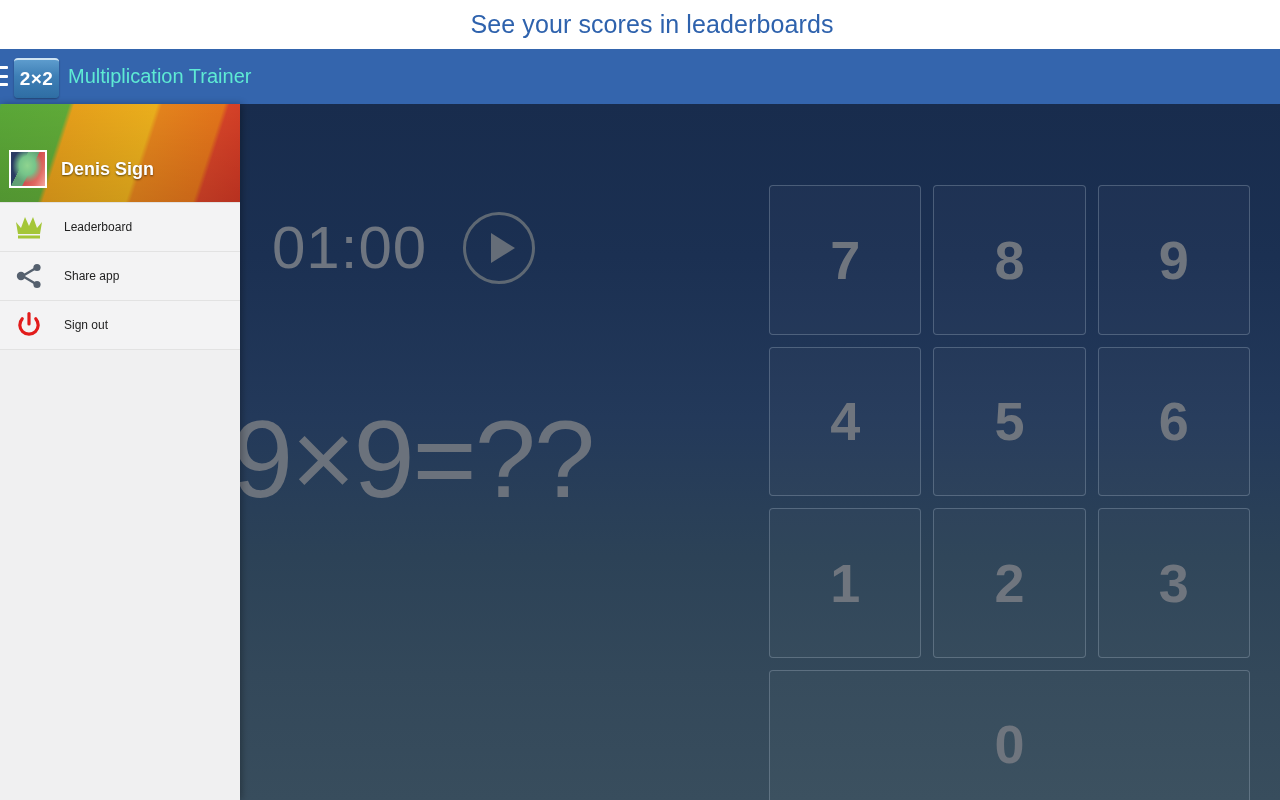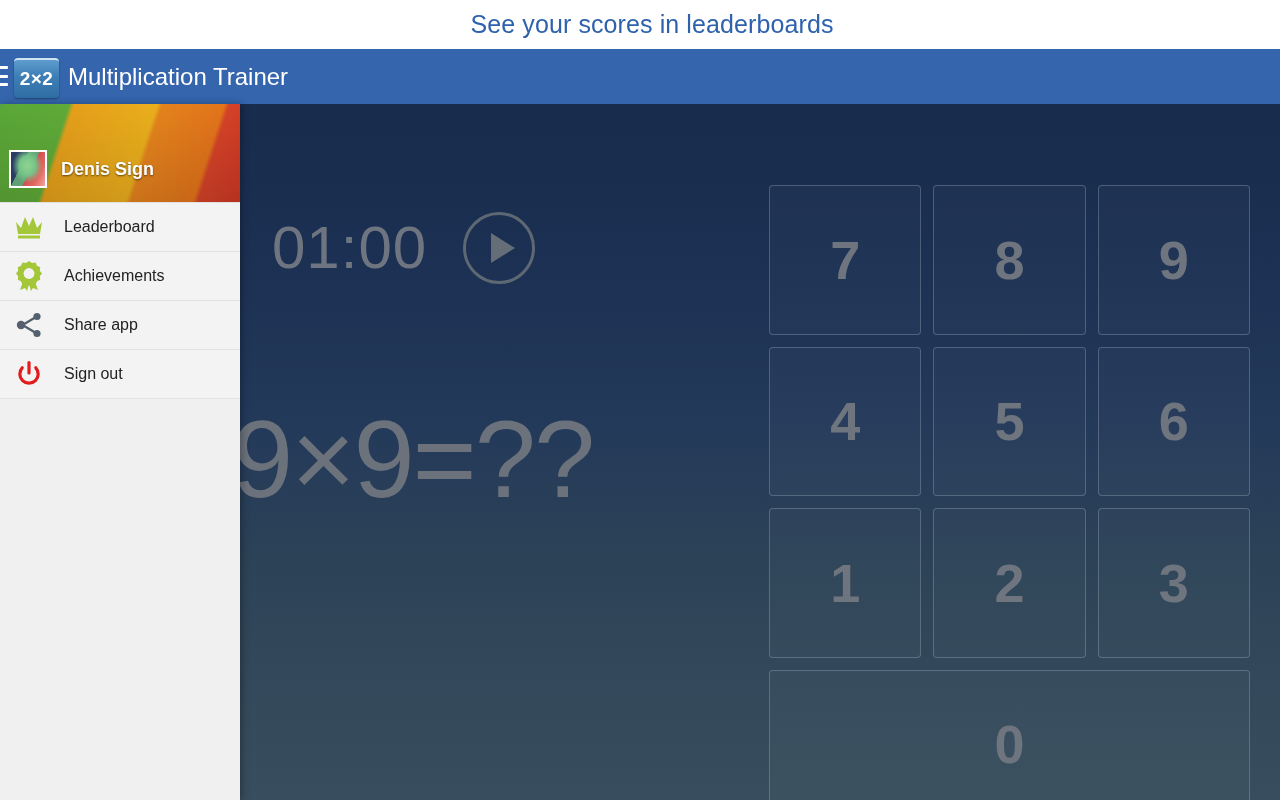--- a/index.html
+++ b/index.html
@@ -87,22 +87,22 @@
     letter-spacing: 0.5px;
   }
 
   .app-title {
     position: absolute;
     left: 68px;
     top: 0;
     height: 55px;
     display: flex;
     align-items: center;
-    color: #ffffff;
-    font-size: 24px;
+    color: #5eead4;
+    font-size: 20px;
     font-weight: 400;
   }
 
   
   .game-surface {
     position: absolute;
     left: 0; top: 104px;
     width: 1280px;
     height: 696px;
     background: linear-gradient(180deg,
@@ -272,21 +272,21 @@
     width: 34px;
     height: 34px;
     display: flex;
     align-items: center;
     justify-content: center;
     flex: none;
   }
   .drawer-item-label {
     margin-left: 18px;
     color: #222222;
-    font-size: 16px;
+    font-size: 12px;
     font-weight: 400;
   }
   .drawer-filler {
     height: 400px;
     background: #f0f0f1;
   }
 </style>
 </head>
 <body>
 
@@ -347,33 +347,20 @@
       <div class="drawer-item">
         <div class="drawer-item-icon">
           <svg width="30" height="26" viewBox="0 0 30 26" aria-hidden="true">
             <path d="M2 8 L7 14 L11 3 L15 12 L19 3 L23 14 L28 8 L26 20 L4 20 Z" fill="#a4c639"></path>
             <rect x="4" y="21.5" width="22" height="3" fill="#a4c639"></rect>
           </svg>
         </div>
         <div class="drawer-item-label">Leaderboard</div>
       </div>
 
-      <div class="drawer-item">
-        <div class="drawer-item-icon">
-          <svg width="28" height="30" viewBox="0 0 28 30" aria-hidden="true">
-            <path d="M9 18 L5 29 L10 27 L12 30 L15 20 Z" fill="#a4c639"></path>
-            <path d="M19 18 L23 29 L18 27 L16 30 L13 20 Z" fill="#a4c639"></path>
-            <path d="M14 0 L17 2 L20.5 1.6 L22 4.8 L25.2 6.3 L24.8 9.8 L27 12.5 L24.8 15.2
-                     L25.2 18.7 L22 20.2 L20.5 23.4 L17 23 L14 25 L11 23 L7.5 23.4 L6 20.2
-                     L2.8 18.7 L3.2 15.2 L1 12.5 L3.2 9.8 L2.8 6.3 L6 4.8 L7.5 1.6 L11 2 Z" fill="#a4c639"></path>
-            <circle cx="14" cy="12.5" r="5.4" fill="#f3f3f4"></circle>
-          </svg>
-        </div>
-        <div class="drawer-item-label">Achievements</div>
-      </div>
 
       <div class="drawer-item">
         <div class="drawer-item-icon">
           <svg width="28" height="28" viewBox="0 0 28 28" aria-hidden="true">
             <line x1="7.5" y1="14" x2="21" y2="6" stroke="#55606e" stroke-width="2.4"></line>
             <line x1="7.5" y1="14" x2="21" y2="22" stroke="#55606e" stroke-width="2.4"></line>
             <circle cx="6" cy="14" r="4.2" fill="#55606e"></circle>
             <circle cx="22" cy="5.5" r="3.6" fill="#55606e"></circle>
             <circle cx="22" cy="22.5" r="3.6" fill="#55606e"></circle>
           </svg>

